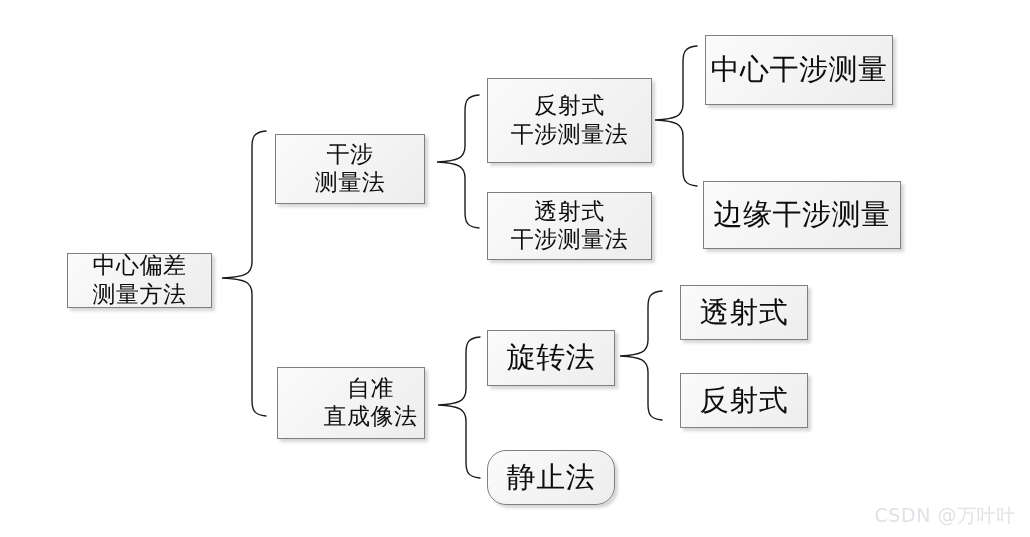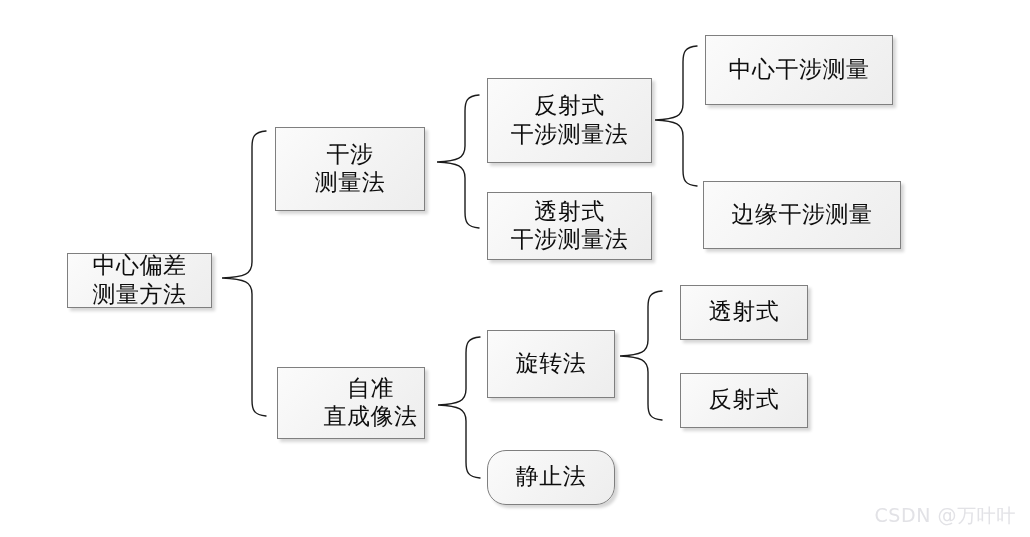--- a/index.html
+++ b/index.html
@@ -29,21 +29,21 @@
     align-items: center;
     justify-content: center;
     text-align: center;
     color: #0d0d0d;
     line-height: 1.22;
     letter-spacing: 0.5px;
     white-space: pre-line;
     font-size: 23px;
     user-select: none;
   }
-  .node.one-line { font-size: 23px; }
+  .node.one-line { font-size: 29px; }
 
   
   #links {
     position: absolute;
     left: 0;
     top: 0;
     width: 1030px;
     height: 537px;
     pointer-events: none;
   }
@@ -75,33 +75,33 @@
       <path d="M 266 131 C 254 132 252 137 252 147 L 252 262 C 252 274 245 277 222 278 C 245 279 252 282 252 294 L 252 400 C 252 410 254 415 266 416"></path>
       <path d="M 479 95 C 467 96 465 101 465 111 L 465 146 C 465 158 458 161 437 162 C 458 163 465 166 465 178 L 465 212 C 465 222 467 227 479 228"></path>
       <path d="M 697 46 C 685 47 683 52 683 62 L 683 104 C 683 116 676 119 655 120 C 676 121 683 124 683 136 L 683 170 C 683 180 685 185 697 186"></path>
       <path d="M 480 337 C 468 338 466 343 466 353 L 466 389 C 466 401 459 404 438 405 C 459 406 466 409 466 421 L 466 462 C 466 472 468 477 480 478"></path>
       <path d="M 662 291 C 650 292 648 297 648 307 L 648 340 C 648 352 641 355 620 356 C 641 357 648 360 648 372 L 648 404 C 648 414 650 419 662 420"></path>
     </svg>
 
   <div class="node" id="n-root" style="left: 67px; top: 253px; width: 145px; height: 55px;">中心偏差
 测量方法</div>
 
-  <div class="node" id="n-interference" style="left: 275px; top: 127px; width: 150px; height: 84px;">干涉
+  <div class="node" id="n-interference" style="left: 275px; top: 134px; width: 150px; height: 70px;">干涉
 测量法</div>
   <div class="node" id="n-autocollimation" style="left: 277px; top: 367px; width: 148px; height: 72px; padding-left: 39px;">自准
 直成像法</div>
 
   <div class="node" id="n-refl-intf" style="left: 487px; top: 78px; width: 165px; height: 85px;">反射式
 干涉测量法</div>
   <div class="node" id="n-trans-intf" style="left: 487px; top: 192px; width: 165px; height: 68px;">透射式
 干涉测量法</div>
 
   <div class="node one-line" id="n-center-intf" style="left: 705px; top: 35px; width: 188px; height: 70px;">中心干涉测量</div>
   <div class="node one-line" id="n-edge-intf" style="left: 703px; top: 143px; width: 198px; height: 68px; margin-top: 38px;">边缘干涉测量</div>
 
-  <div class="node one-line" id="n-rotation" style="left: 487px; top: 330px; width: 128px; height: 68px;">旋转法</div>
+  <div class="node one-line" id="n-rotation" style="left: 487px; top: 330px; width: 128px; height: 56px;">旋转法</div>
   <div class="node one-line" id="n-static" style="left: 487px; top: 450px; width: 128px; height: 55px; border-radius: 19px;">静止法</div>
 
   <div class="node one-line" id="n-rot-trans" style="left: 680px; top: 285px; width: 128px; height: 55px;">透射式</div>
   <div class="node one-line" id="n-rot-refl" style="left: 680px; top: 373px; width: 128px; height: 55px;">反射式</div>
 
   <div id="watermark">CSDN @万叶叶</div>
 </div>
 
 </body></html>

